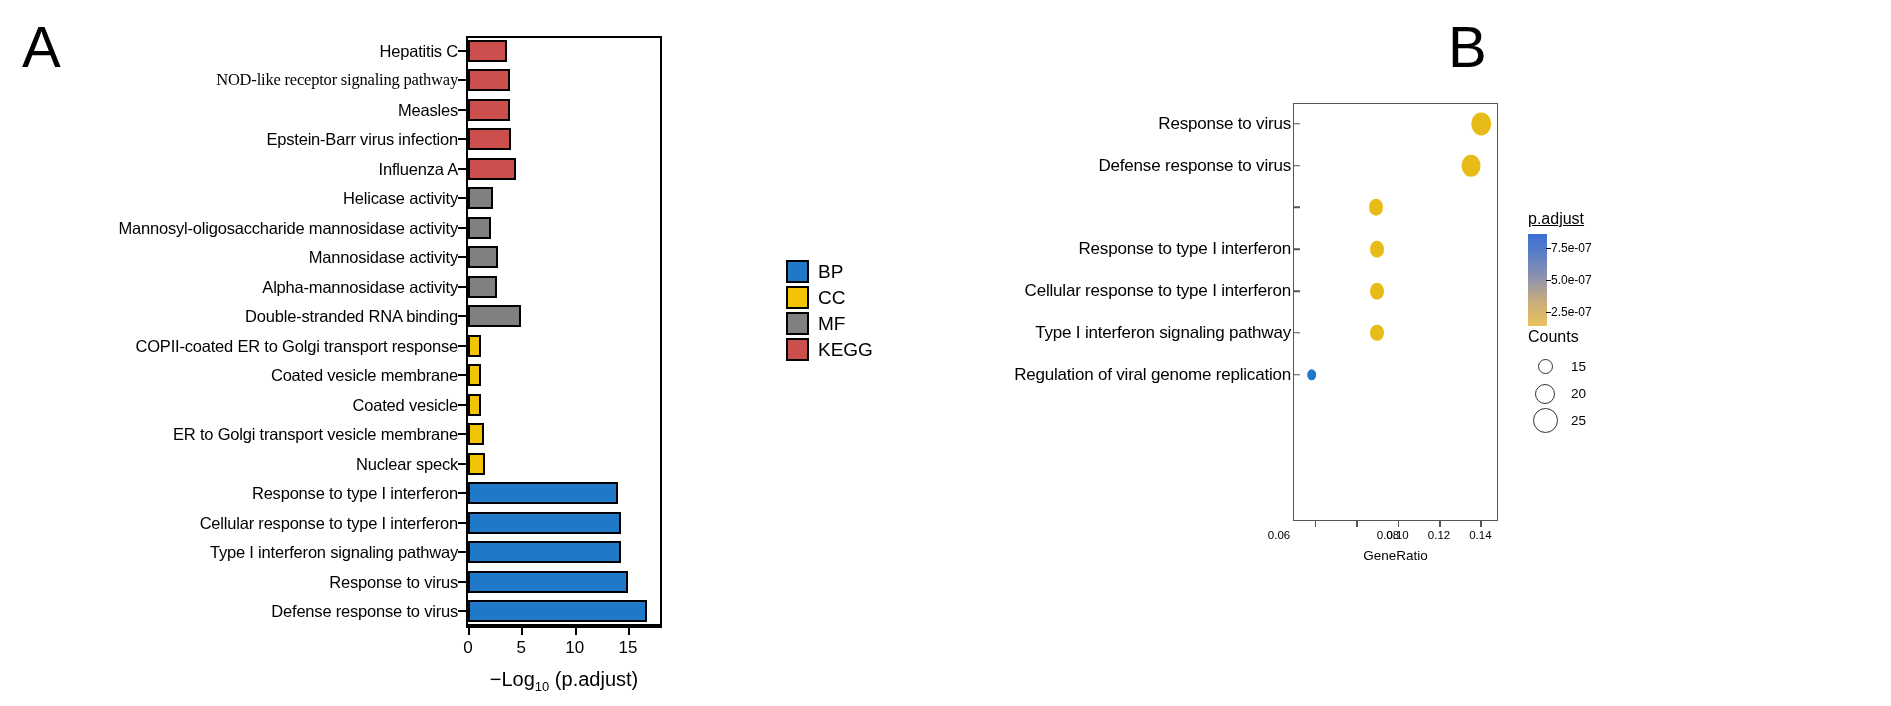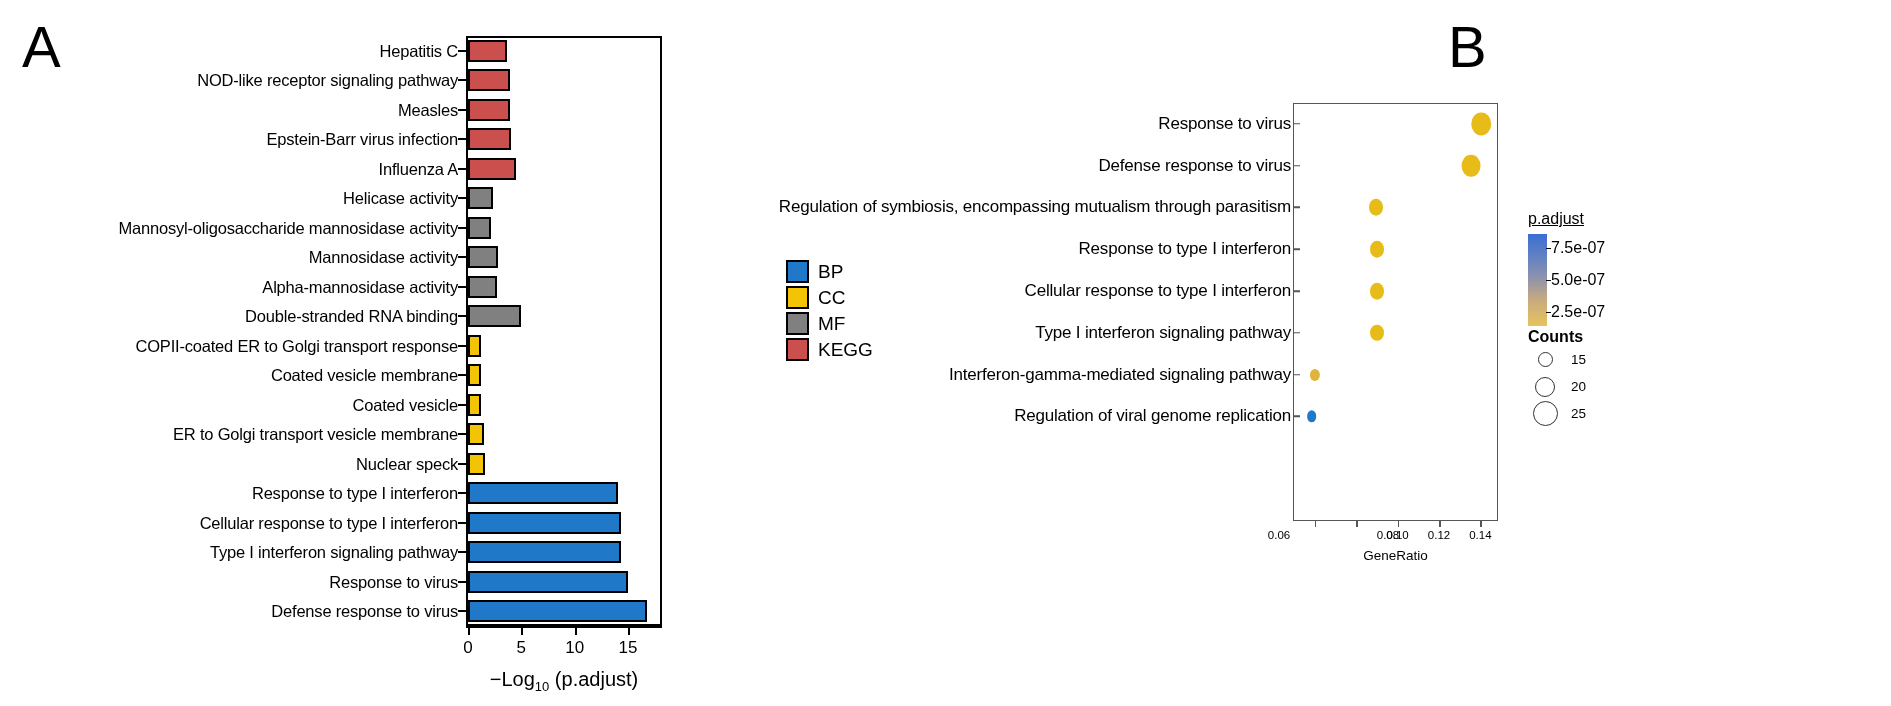--- a/index.html
+++ b/index.html
@@ -56,44 +56,44 @@
             font-size:13.5px;}
 
   
   #b-padj-legend{position:absolute;left:828px;top:210px;text-decoration:underline;}
   #b-padj-title{font-size:16px;margin-bottom:6px;}
   #b-padj-body{display:flex;}
   #b-padj-bar{width:19px;height:92px;
     background:linear-gradient(to bottom,#3b6fd4 0%,#5d7fc4 22%,#8f93ad 48%,#c8ab7e 72%,#e8c25c 100%);
     border:0;}
   #b-padj-ticks{position:relative;margin-left:4px;width:86px;height:92px;}
-  .b-padj-t{position:absolute;left:0;font-size:16px;transform:translateY(-50%);white-space:nowrap;}
+  .b-padj-t{position:absolute;left:0;font-size:12px;transform:translateY(-50%);white-space:nowrap;}
   .b-padj-tm{position:absolute;left:-5px;width:5px;height:1px;background:#000;}
 
   #b-counts-legend{position:absolute;left:828px;top:328px;}
-  #b-counts-title{font-size:16px;font-weight:bold;}
+  #b-counts-title{font-size:16px;margin-bottom:7px;}
   .b-cnt-row{display:flex;align-items:center;height:27px;}
   .b-cnt-circ{border:1.4px solid #333;border-radius:50%;box-sizing:border-box;background:#fff;}
   .b-cnt-lb{margin-left:9px;font-size:13.5px;}
   .b-cnt-wrap{width:34px;display:flex;justify-content:center;align-items:center;}
 </style>
 </head>
 <body>
 
 <div id="panel-a">
   <div class="panel-letter" id="letter-a">A</div>
 
   <div id="a-plotbox"></div>
   <div id="a-rows">
       <div class="a-row" style="height: 29.5px;">
         <div class="a-label">Hepatitis C</div>
         <div class="a-tick"></div>
         <div class="a-bar" style="width: 39.4667px; background: rgb(203, 79, 76); height: 22px;"></div>
       </div>
-      <div class="a-row" style="height: 29.5px;">
+      <div class="a-row" style="height: 29.5px; font-family: Liberation Serif, serif;">
         <div class="a-label">NOD-like receptor signaling pathway</div>
         <div class="a-tick"></div>
         <div class="a-bar" style="width: 41.6px; background: rgb(203, 79, 76); height: 22px;"></div>
       </div>
       <div class="a-row" style="height: 29.5px;">
         <div class="a-label">Measles</div>
         <div class="a-tick"></div>
         <div class="a-bar" style="width: 41.6px; background: rgb(203, 79, 76); height: 22px;"></div>
       </div>
       <div class="a-row" style="height: 29.5px;">
@@ -228,43 +228,37 @@
         <div class="b-label">Response to virus</div>
         <div class="b-tick"></div>
         <div class="b-dot" style="width: 19.54px; height: 23.0572px; background: rgb(232, 188, 24); left: 781.464px;"></div>
       </div>
       <div class="b-row" style="height: 41.8px;">
         <div class="b-label">Defense response to virus</div>
         <div class="b-tick"></div>
         <div class="b-dot" style="width: 18.92px; height: 22.3256px; background: rgb(232, 188, 24); left: 771.107px;"></div>
       </div>
       <div class="b-row" style="height: 41.8px;">
-        <div class="b-label">Regulation of symbiosis, encompassing mutualism through parasitism</div>
         <div class="b-tick"></div>
         <div class="b-dot" style="width: 13.96px; height: 16.4728px; background: rgb(232, 188, 24); left: 675.821px;"></div>
       </div>
       <div class="b-row" style="height: 41.8px;">
         <div class="b-label">Response to type I interferon</div>
         <div class="b-tick"></div>
         <div class="b-dot" style="width: 13.96px; height: 16.4728px; background: rgb(232, 188, 24); left: 676.857px;"></div>
       </div>
       <div class="b-row" style="height: 41.8px;">
         <div class="b-label">Cellular response to type I interferon</div>
         <div class="b-tick"></div>
         <div class="b-dot" style="width: 13.96px; height: 16.4728px; background: rgb(232, 188, 24); left: 676.857px;"></div>
       </div>
       <div class="b-row" style="height: 41.8px;">
         <div class="b-label">Type I interferon signaling pathway</div>
         <div class="b-tick"></div>
         <div class="b-dot" style="width: 13.96px; height: 16.4728px; background: rgb(232, 188, 24); left: 676.857px;"></div>
-      </div>
-      <div class="b-row" style="height: 41.8px;">
-        <div class="b-label">Interferon-gamma-mediated signaling pathway</div>
-        <div class="b-tick"></div>
-        <div class="b-dot" style="width: 10.24px; height: 12.0832px; background: rgb(224, 179, 58); left: 614.714px;"></div>
       </div>
       <div class="b-row" style="height: 41.8px;">
         <div class="b-label">Regulation of viral genome replication</div>
         <div class="b-tick"></div>
         <div class="b-dot" style="width: 9.62px; height: 11.3516px; background: rgb(31, 120, 200); left: 611.607px;"></div>
       </div>
     </div>
   <div id="b-xticks">
       <div class="b-xtick" style="left: 614.714px;"></div>
       <div class="b-xtlabel" style="left: 579px;">0.06</div>

